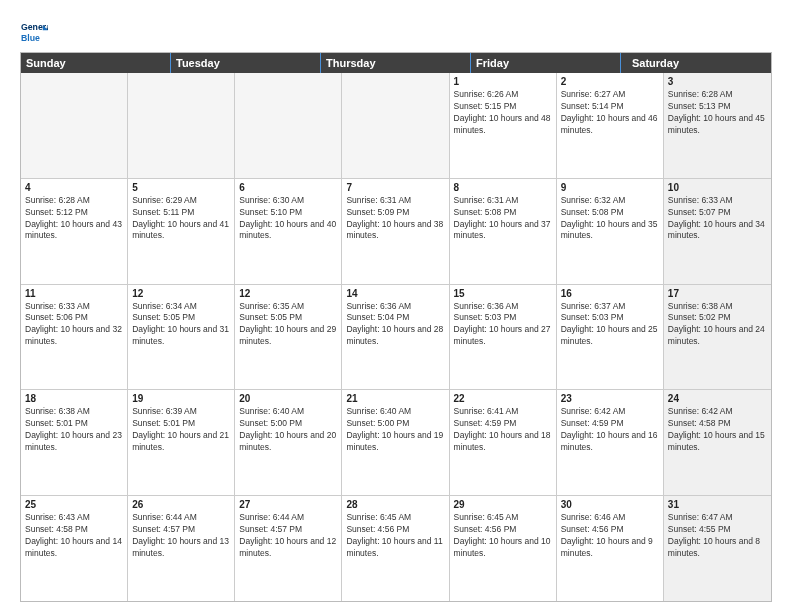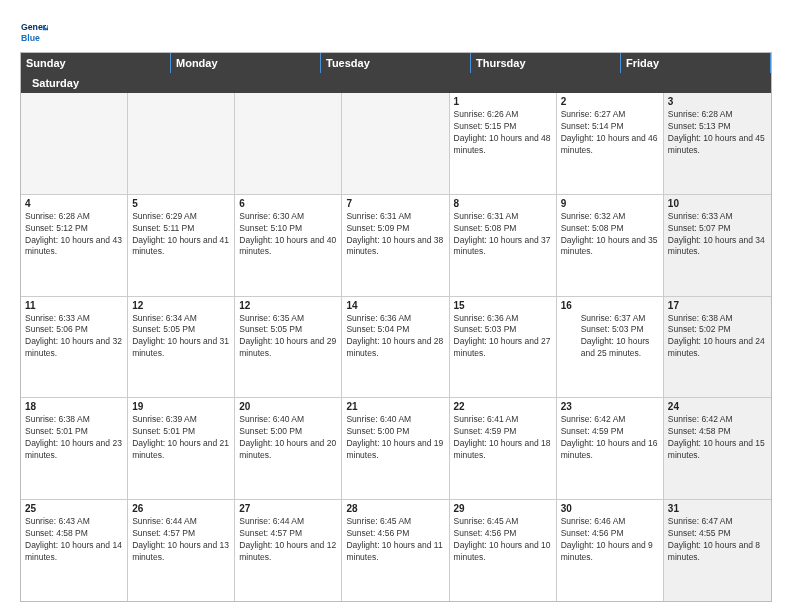--- a/index.html
+++ b/index.html
@@ -116,21 +116,20 @@
     </div>
     <div class="title-block">
       <div class="month-title"></div>
       <div class="subtitle"></div>
     </div>
   </div>
 
   <div class="calendar">
     <div class="cal-header" id="cal-header">
         <div class="cal-header-cell">Sunday</div>
-        <div class="cal-header-cell">Monday</div>
         <div class="cal-header-cell">Tuesday</div>
         <div class="cal-header-cell">Thursday</div>
         <div class="cal-header-cell">Friday</div>
         <div class="cal-header-cell">Saturday</div>
       </div>
     <div class="cal-body" id="cal-body">
         <div class="cal-row">
           <div class="cal-cell empty"></div>
           <div class="cal-cell empty"></div>
           <div class="cal-cell empty"></div>
@@ -224,21 +223,21 @@
 Daylight: 10 hours and 28 minutes.</div>
           </div>
           <div class="cal-cell">
             <div class="day-num">15</div>
             <div class="day-info" style="white-space: pre-line;">Sunrise: 6:36 AM
 Sunset: 5:03 PM
 Daylight: 10 hours and 27 minutes.</div>
           </div>
           <div class="cal-cell">
             <div class="day-num">16</div>
-            <div class="day-info" style="white-space: pre-line; margin-left: 20px;">Sunrise: 6:37 AM
+            <div class="day-info" style="white-space: pre-line;">Sunrise: 6:37 AM
 Sunset: 5:03 PM
 Daylight: 10 hours and 25 minutes.</div>
           </div>
           <div class="cal-cell shaded">
             <div class="day-num">17</div>
             <div class="day-info" style="white-space: pre-line;">Sunrise: 6:38 AM
 Sunset: 5:02 PM
 Daylight: 10 hours and 24 minutes.</div>
           </div>
         </div>

